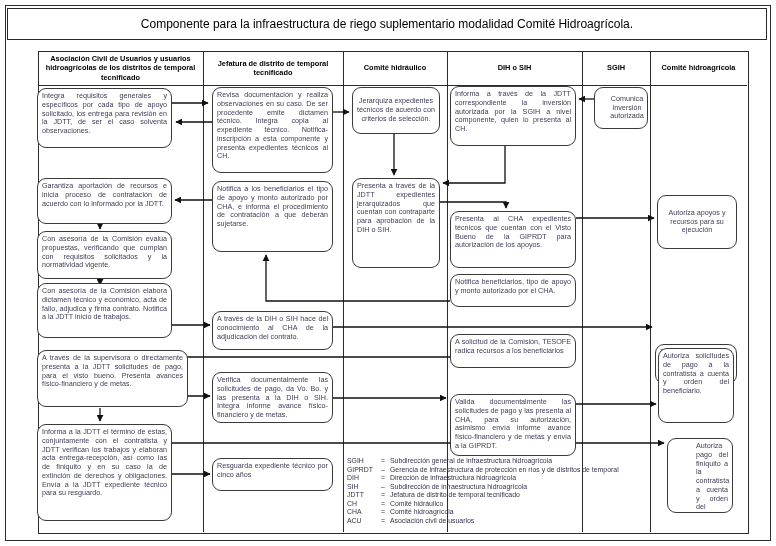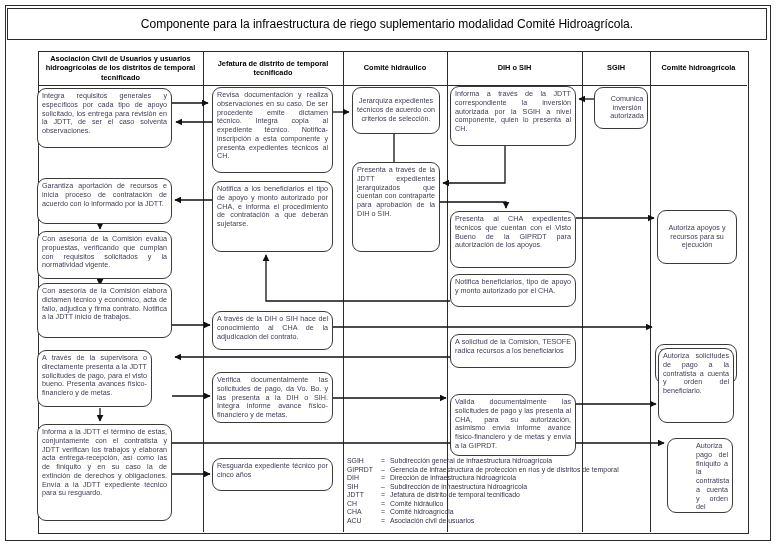--- a/index.html
+++ b/index.html
@@ -87,41 +87,41 @@
       <path d="M100,408 V421" marker-end="url(#ah)"></path>
       <path d="M172,443 H664" marker-end="url(#ah)"></path>
       <path d="M172,474 H210" marker-end="url(#ah)"></path>
     </g>
   </svg>
 
   <div class="node" style="left:37px;top:88px;width:135px;height:60px;">Integra requisitos generales y específicos por cada tipo de apoyo solicitado, los entrega para revisión en la JDTT, de ser el caso solventa observaciones.</div>
   <div class="node" style="left:37px;top:178px;width:135px;height:46px;">Garantiza aportación de recursos e inicia proceso de contratación de acuerdo con lo informado por la JDTT.</div>
   <div class="node" style="left:37px;top:231px;width:135px;height:48px;">Con asesoría de la Comisión evalúa propuestas, verificando que cumplan con requisitos solicitados y la normatividad vigente.</div>
   <div class="node" style="left:37px;top:283px;width:135px;height:55px;">Con asesoría de la Comisión elabora dictamen técnico y económico, acta de fallo, adjudica y firma contrato. Notifica a la JDTT inicio de trabajos.</div>
-  <div class="node" style="left:37px;top:350px;width:115px;height:57px;">A través de la supervisora o directamente presenta a la JDTT solicitudes de pago, para el visto bueno. Presenta avances físico-financiero y de metas.</div>
+  <div class="node" style="left:37px;top:350px;width:151px;height:57px;">A través de la supervisora o directamente presenta a la JDTT solicitudes de pago, para el visto bueno. Presenta avances físico-financiero y de metas.</div>
   <div class="node" style="left:37px;top:424px;width:135px;height:97px;">Informa a la JDTT el término de estas, conjuntamente con el contratista y JDTT verifican los trabajos y elaboran acta entrega-recepción, así como las de finiquito y en su caso la de extinción de derechos y obligaciones. Envía a la JDTT expediente técnico para su resguardo.</div>
 
   <div class="node" style="left:212px;top:87px;width:121px;height:86px;">Revisa documentación y realiza observaciones en su caso. De ser procedente emite dictamen técnico. Integra copia al expediente técnico. Notifica-inscripción a esta componente y presenta expedientes técnicos al CH.</div>
   <div class="node" style="left:212px;top:181px;width:121px;height:71px;">Notifica a los beneficiarios el tipo de apoyo y monto autorizado por CHA, e informa el procedimiento de contratación a que deberán sujetarse.</div>
   <div class="node" style="left:212px;top:311px;width:121px;height:39px;">A través de la DIH o SIH hace del conocimiento al CHA de la adjudicación del contrato.</div>
   <div class="node" style="left:212px;top:372px;width:121px;height:51px;">Verifica documentalmente las solicitudes de pago, da Vo. Bo. y las presenta a la DIH o SIH. Integra informe avance físico-financiero y de metas.</div>
   <div class="node" style="left:212px;top:458px;width:121px;height:33px;">Resguarda expediente técnico por cinco años</div>
 
   <div class="node center" style="left:352px;top:87px;width:88px;height:47px;">Jerarquiza expedientes técnicos de acuerdo con criterios de selección.</div>
-  <div class="node" style="left:352px;top:162px;width:88px;height:90px;">Presenta a través de la JDTT expedientes jerarquizados que cuentan con contraparte para aprobación de la DIH o SIH.</div>
+  <div class="node" style="left:352px;top:178px;width:88px;height:90px;">Presenta a través de la JDTT expedientes jerarquizados que cuentan con contraparte para aprobación de la DIH o SIH.</div>
 
   <div class="node" style="left:450px;top:86px;width:126px;height:60px;">Informa a través de la JDTT correspondiente la inversión autorizada por la SGIH a nivel componente, quien lo presenta al CH.</div>
   <div class="node" style="left:450px;top:211px;width:126px;height:57px;">Presenta al CHA expedientes técnicos que cuentan con el Visto Bueno de la GIPRDT para autorización de los apoyos.</div>
   <div class="node" style="left:450px;top:274px;width:126px;height:33px;">Notifica beneficiarios, tipo de apoyo y monto autorizado por el CHA.</div>
   <div class="node" style="left:450px;top:334px;width:126px;height:34px;">A solicitud de la Comisión, TESOFE radica recursos a los beneficiarios</div>
   <div class="node" style="left:450px;top:374px;width:126px;height:62px;margin-top:20px;">Valida documentalmente las solicitudes de pago y las presenta al CHA, para su autorización, asimismo envía informe avance físico-financiero y de metas y envía a la GIPRDT.</div>
 
   <div class="node center" style="left:594px;top:87px;width:54px;height:42px;padding-left:16px;">Comunica inversión autorizada</div>
 
-  <div class="node center" style="left:657px;top:210px;width:80px;height:54px;">Autoriza apoyos y recursos para su ejecución</div>
+  <div class="node center" style="left:657px;top:195px;width:80px;height:54px;">Autoriza apoyos y recursos para su ejecución</div>
   <div class="node" style="left:655px;top:303px;width:82px;height:40px;margin-top:41px;">Toma Conocimiento de la adjudicación del contrato</div>
   <div class="node" style="left:658px;top:348px;width:76px;height:75px;">Autoriza solicitudes de pago a la contratista a cuenta y orden del beneficiario.</div>
   <div class="node" style="left:667px;top:438px;width:66px;height:75px;padding-left:28px;">Autoriza pago del finiquito a la contratista a cuenta y orden del beneficiario.</div>
 
   <div class="legend">
     <div class="legend-row">
       <span class="legend-abbr">SGIH</span>
       <span class="legend-sep">=</span>
       <span class="legend-text">Subdirección general de infraestructura hidroagrícola</span>
     </div>

